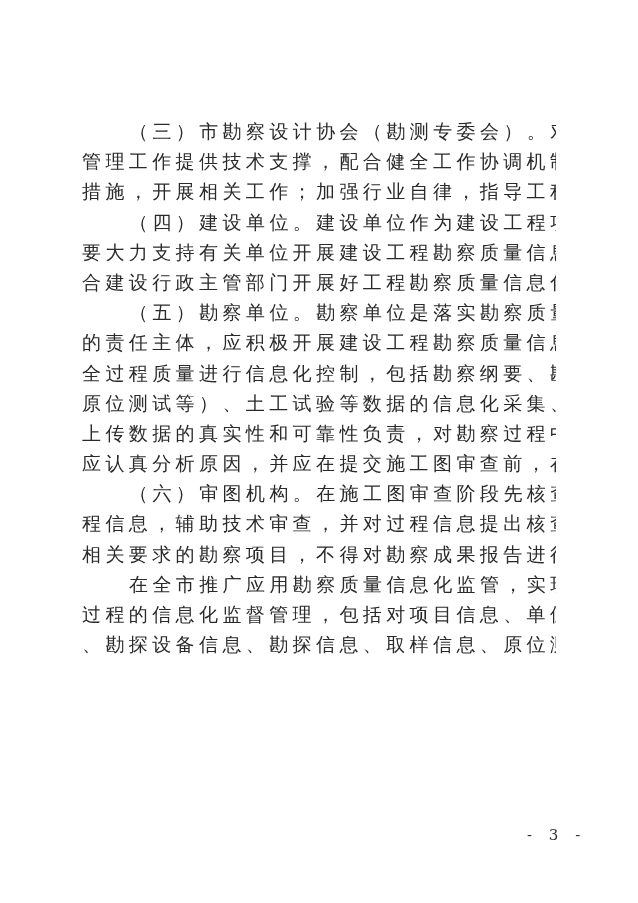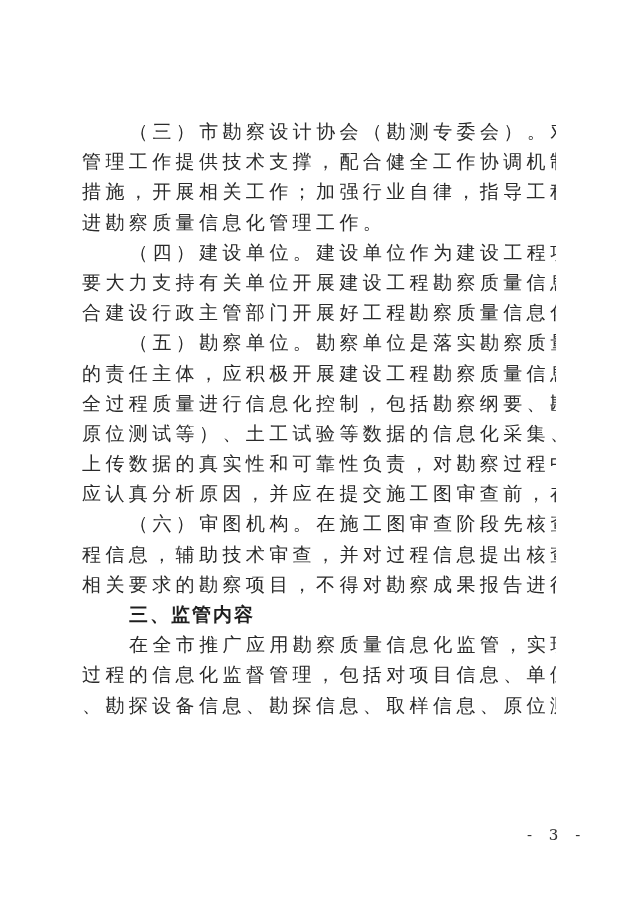--- a/index.html
+++ b/index.html
@@ -60,21 +60,20 @@
 </head>
 <body>
 
 <div class="page">
   <div class="body-text">
 
     <div>
       <div class="line indent">（三）市勘察设计协会（勘测专委会）。对勘察质量信息化</div>
       <div class="line">管理工作提供技术支撑，配合健全工作协调机制、完善质量管控</div>
       <div class="line">措施，开展相关工作；加强行业自律，指导工程勘察单位有序推</div>
-      <div class="line">进勘察质量信息化管理工作。</div>
     </div>
 
     <div>
       <div class="line indent">（四）建设单位。建设单位作为建设工程项目的责任主体，</div>
       <div class="line">要大力支持有关单位开展建设工程勘察质量信息化管理工作，配</div>
       <div class="line">合建设行政主管部门开展好工程勘察质量信息化监管工作。</div>
     </div>
 
     <div>
       <div class="line indent">（五）勘察单位。勘察单位是落实勘察质量信息化管理工作</div>
@@ -84,21 +83,20 @@
       <div class="line">上传数据的真实性和可靠性负责，对勘察过程中出现的异常数据</div>
       <div class="line">应认真分析原因，并应在提交施工图审查前，在工程勘察质量监</div>
     </div>
 
     <div>
       <div class="line indent">（六）审图机构。在施工图审查阶段先核查工程勘察项目过</div>
       <div class="line">程信息，辅助技术审查，并对过程信息提出核查意见。对不符合</div>
       <div class="line">相关要求的勘察项目，不得对勘察成果报告进行审查。</div>
     </div>
 
-    <div class="line indent heading">三、监管内容</div>
 
     <div>
       <div class="line indent">在全市推广应用勘察质量信息化监管，实现对工程勘察生产</div>
       <div class="line">过程的信息化监督管理，包括对项目信息、单位信息、人员信息</div>
       <div class="line">、勘探设备信息、勘探信息、取样信息、原位测试信息和室内试</div>
     </div>
 
   </div>
 
   <div class="page-number">- 3 -</div>

